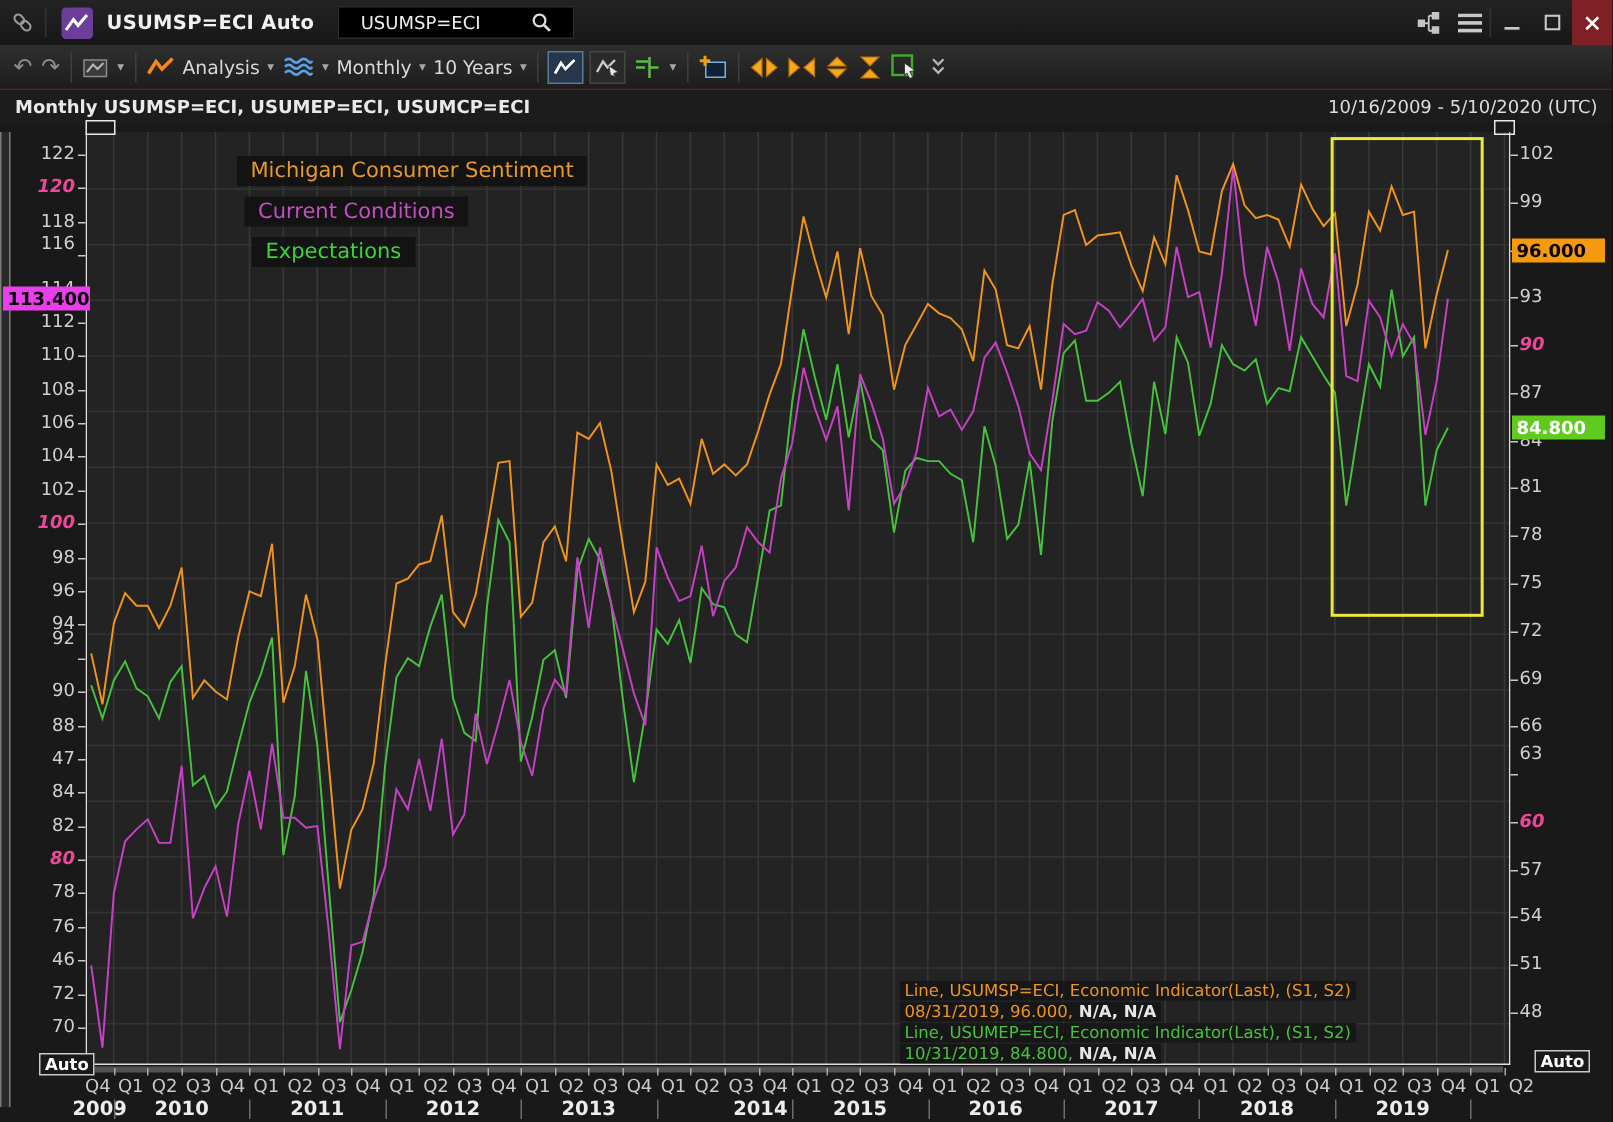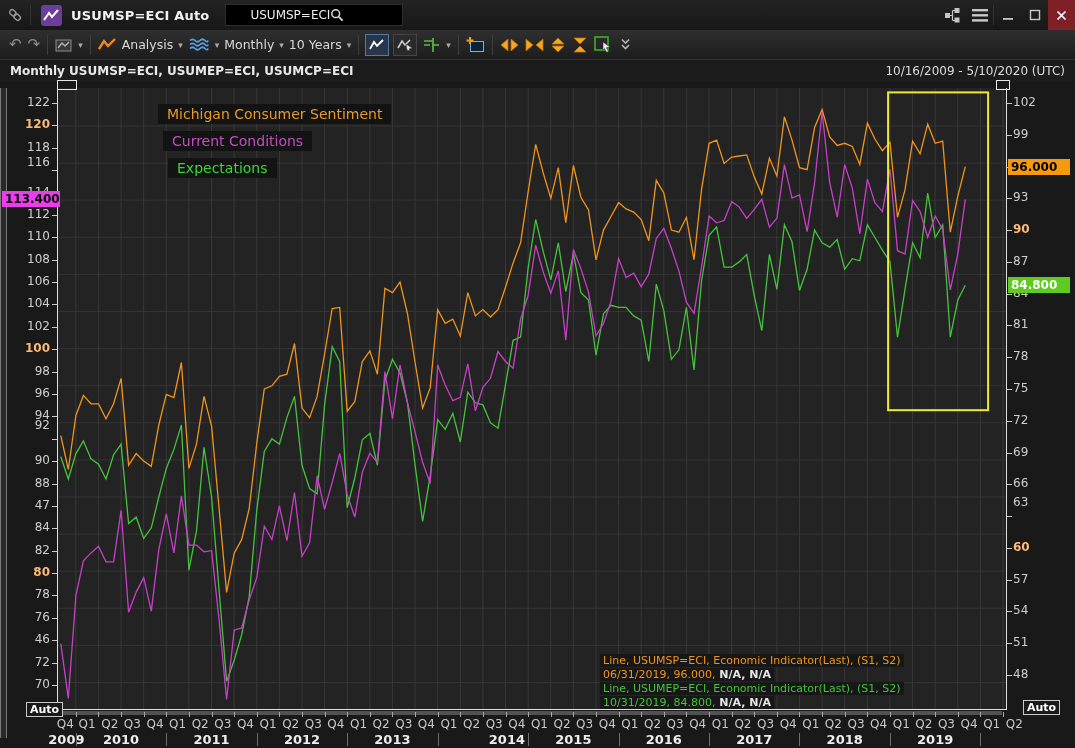--- a/index.html
+++ b/index.html
@@ -10,21 +10,21 @@
   #titlebar{position:absolute;left:0;top:0;width:1075px;height:30px;background:linear-gradient(#232323,#171717);
     border-bottom:1px solid #060606;display:flex;align-items:center;}
   .tb-left{display:flex;align-items:center;height:100%;flex:1;}
   .icon-btn{display:flex;align-items:center;justify-content:center;height:100%;}
   #link-icon{width:30px;}
   .vsep-tb{width:1px;height:20px;background:#333;}
   #app-icon{width:21px;height:21px;background:#6d3d9c;border-radius:3px;margin-left:10px;
     display:flex;align-items:center;justify-content:center;}
   #app-title{margin-left:9px;font-size:13px;font-weight:bold;color:#f2f2f2;letter-spacing:.2px;}
   #searchbox{margin-left:16px;width:128px;height:20px;background:#000;border:1px solid #2d2d2d;
-    display:flex;align-items:center;padding:0 24px;}
+    display:flex;align-items:center;justify-content:space-between;padding:0 14px;}
   #searchbox span{font-size:12px;color:#eee;}
   .tb-right{display:flex;align-items:center;height:100%;}
   .winbtn{width:27px;height:100%;display:flex;align-items:center;justify-content:center;}
   #close-btn{background:#7e2026;}
 
   
   #toolbar{position:absolute;left:0;top:30px;width:1075px;height:29px;background:linear-gradient(#2f2f2f,#1d1d1d);
     display:flex;align-items:center;padding-left:6px;box-sizing:border-box;}
   .tbi{display:flex;align-items:center;justify-content:center;height:22px;padding:0 3px;color:#cfcfcf;font-size:12px;}
   .tbtxt{color:#d9d9d9;font-size:12.5px;padding:0 2px;}
@@ -41,21 +41,21 @@
   #chartheader .hd{font-size:12px;color:#dcdcdc;font-weight:normal;}
 
   
   #chartarea{position:absolute;left:0;top:82px;width:1075px;height:666px;background:#191919;}
   #splitter{position:absolute;left:0;top:6px;width:7px;height:650px;background:#2a2a2a;
     border-left:1px solid #7a7a7a;border-right:1px solid #7a7a7a;box-sizing:border-box;}
   #plot-svg{position:absolute;left:57px;top:6px;}
   .corner-handle{position:absolute;border:1px solid #e8e8e8;background:transparent;}
 
   .tick-label{position:absolute;font-size:12px;color:#cfcfcf;}
-  .tick-label.b{font-weight:bold;color:#fdba74;}
+  .tick-label.b{font-weight:bold;color:#ec4899;font-style:italic;}
   .tl{left:6px;width:44px;text-align:right;}
   .tr{left:1013px;width:48px;text-align:left;}
   .tick-dash{position:absolute;width:5px;height:1px;background:#c9c9c9;}
 
   .chip{position:absolute;height:16px;line-height:16px;font-size:12px;font-weight:bold;text-align:left;padding:0 3px;}
 
   #legend{position:absolute;left:158px;top:22px;display:flex;flex-direction:column;gap:7px;align-items:flex-start;}
   .leg-item{font-size:14px;padding:2px 9px;background:rgba(18,18,18,.9);}
 
   #status{position:absolute;left:600px;top:572px;}
@@ -313,21 +313,21 @@
         <div class="leg-item" style="color: rgb(232, 153, 43); margin-left: 0px;">Michigan Consumer Sentiment</div>
         <div class="leg-item" style="color: rgb(194, 79, 194); margin-left: 5px;">Current Conditions</div>
         <div class="leg-item" style="color: rgb(59, 213, 59); margin-left: 10px;">Expectations</div>
       </div>
 
     <div id="status">
         <div class="st-line">
           <span style="color: rgb(240, 148, 29);">Line, USUMSP=ECI, Economic Indicator(Last), (S1, S2)</span>
         </div>
         <div class="st-line">
-          <span style="color: rgb(240, 148, 29);">06/31/2019, 96.000,</span>
+          <span style="color: rgb(240, 148, 29);">08/31/2019, 96.000,</span>
           <span style="color: rgb(230, 230, 230); font-weight: 600;"> N/A, N/A</span>
         </div>
         <div class="st-line">
           <span style="color: rgb(69, 195, 60);">Line, USUMEP=ECI, Economic Indicator(Last), (S1, S2)</span>
         </div>
         <div class="st-line">
           <span style="color: rgb(69, 195, 60);">10/31/2019, 84.800,</span>
           <span style="color: rgb(230, 230, 230); font-weight: 600;"> N/A, N/A</span>
         </div>
       </div>

